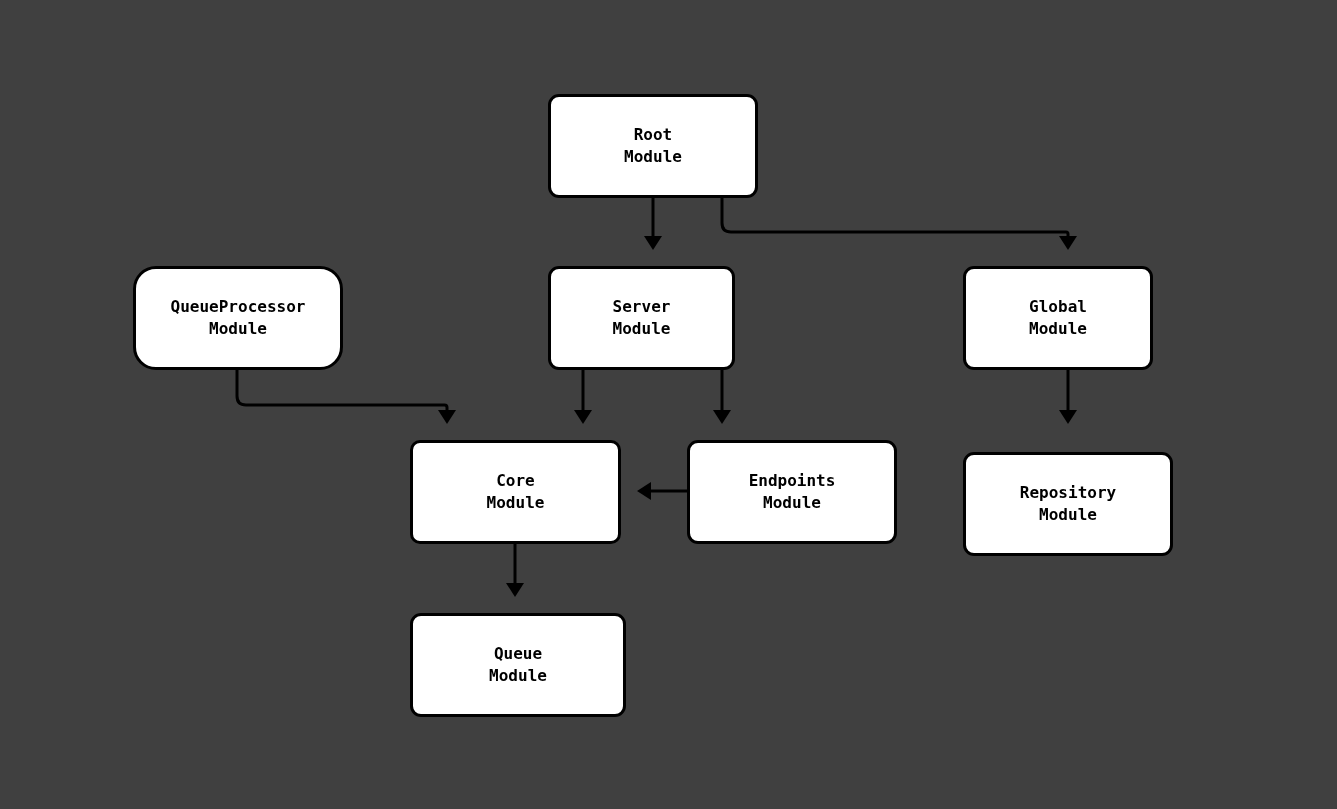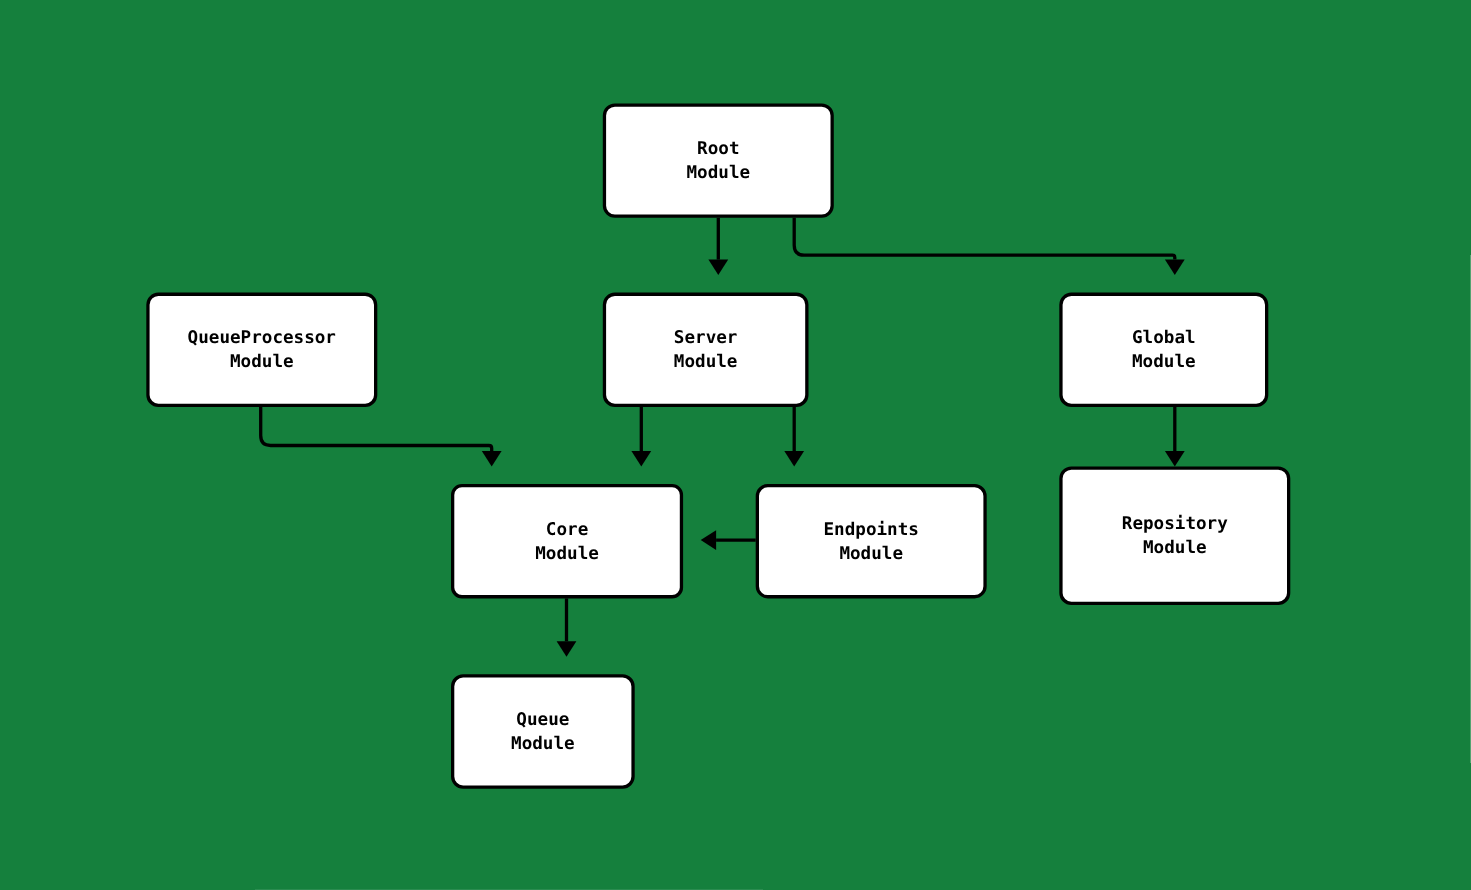--- a/index.html
+++ b/index.html
@@ -11,21 +11,21 @@
   body {
     width: 1337px;
     height: 809px;
     overflow: hidden;
     font-family: "DejaVu Sans Mono", "Liberation Mono", monospace;
   }
   #diagram-canvas {
     position: relative;
     width: 1337px;
     height: 809px;
-    background: #15803d;
+    background: #404040;
   }
   #edge-layer {
     position: absolute;
     left: 0;
     top: 0;
     width: 1337px;
     height: 809px;
     pointer-events: none;
   }
   .node {
@@ -82,21 +82,21 @@
         <path d="M 515 544 L 515 583" fill="none" stroke="#000000" stroke-width="3" stroke-linecap="butt" stroke-linejoin="round"></path>
         <polygon points="515,597 506,583 524,583" fill="#000000"></polygon>
       </g>
   </svg>
 
   <div class="node" style="left: 548px; top: 94px; width: 210px; height: 104px;">
     <div class="node-label">Root
 Module</div>
   </div>
 
-  <div class="node" style="left: 133px; top: 266px; width: 210px; height: 104px;">
+  <div class="node" style="left: 133px; top: 266px; width: 210px; height: 104px; border-radius: 23px;">
     <div class="node-label">QueueProcessor
 Module</div>
   </div>
 
   <div class="node" style="left: 548px; top: 266px; width: 187px; height: 104px;">
     <div class="node-label">Server
 Module</div>
   </div>
 
   <div class="node" style="left: 963px; top: 266px; width: 190px; height: 104px;">
@@ -107,23 +107,23 @@
   <div class="node" style="left: 410px; top: 440px; width: 211px; height: 104px; border-radius: 10px;">
     <div class="node-label">Core
 Module</div>
   </div>
 
   <div class="node" style="left: 687px; top: 440px; width: 210px; height: 104px;">
     <div class="node-label">Endpoints
 Module</div>
   </div>
 
-  <div class="node" style="left: 963px; top: 424px; width: 210px; height: 126px;">
+  <div class="node" style="left: 963px; top: 452px; width: 210px; height: 104px;">
     <div class="node-label">Repository
 Module</div>
   </div>
 
-  <div class="node" style="left: 410px; top: 613px; width: 167px; height: 104px;">
+  <div class="node" style="left: 410px; top: 613px; width: 216px; height: 104px;">
     <div class="node-label">Queue
 Module</div>
   </div>
 
 </div>
 
 </body></html>

